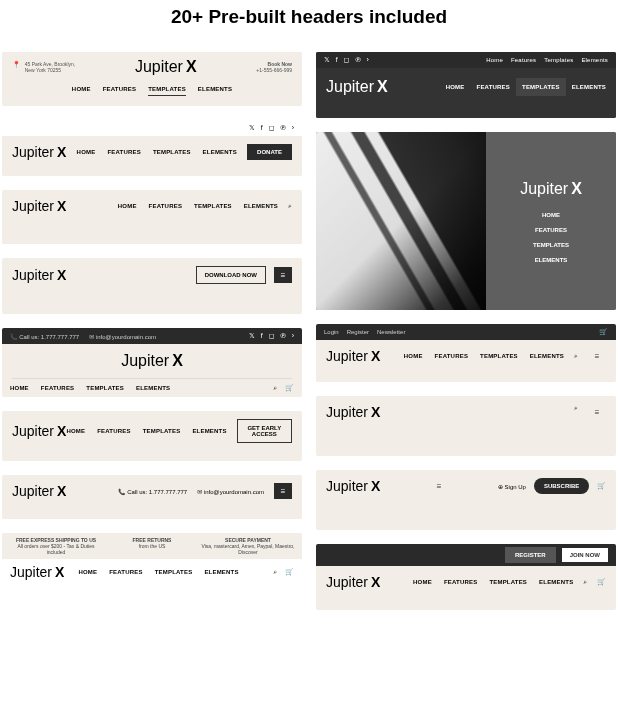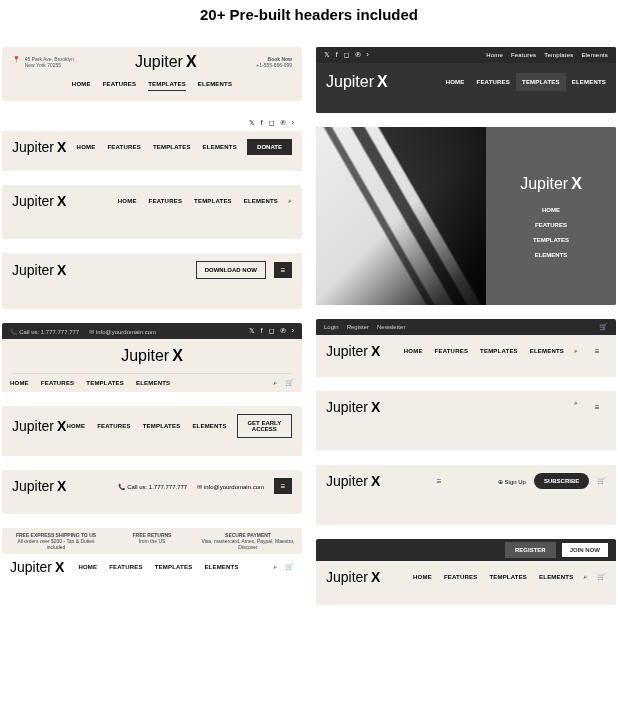--- a/index.html
+++ b/index.html
@@ -1,17 +1,17 @@
 <!DOCTYPE html>
 <html><head>
 <meta charset="utf-8">
 <style>
   * { margin: 0; padding: 0; box-sizing: border-box; font-family: Arial, Helvetica, sans-serif; }
   body { background: #fff; width: 618px; }
-  .title { text-align: center; font-weight: bold; font-size: 15px; padding: 6px 0 24px; }
+  .title { text-align: center; font-weight: bold; font-size: 19px; padding: 6px 0 24px; }
   .grid { display: flex; gap: 14px; padding: 0 2px; }
   .col { width: 300px; display: flex; flex-direction: column; gap: 14px; }
   .card { background: #f2ede6; border-radius: 2px; overflow: hidden; position: relative; }
 
   .logo { font-family: Georgia, 'Times New Roman', serif; font-weight: 400; display: inline-flex; align-items: center; gap: 3px; }
   .logo .x { font-weight: bold; font-family: Arial, sans-serif; }
   .logo.white { color: #fff; }
   .logo.sm { font-size: 14px; }
   .logo.md { font-size: 16px; }
 

